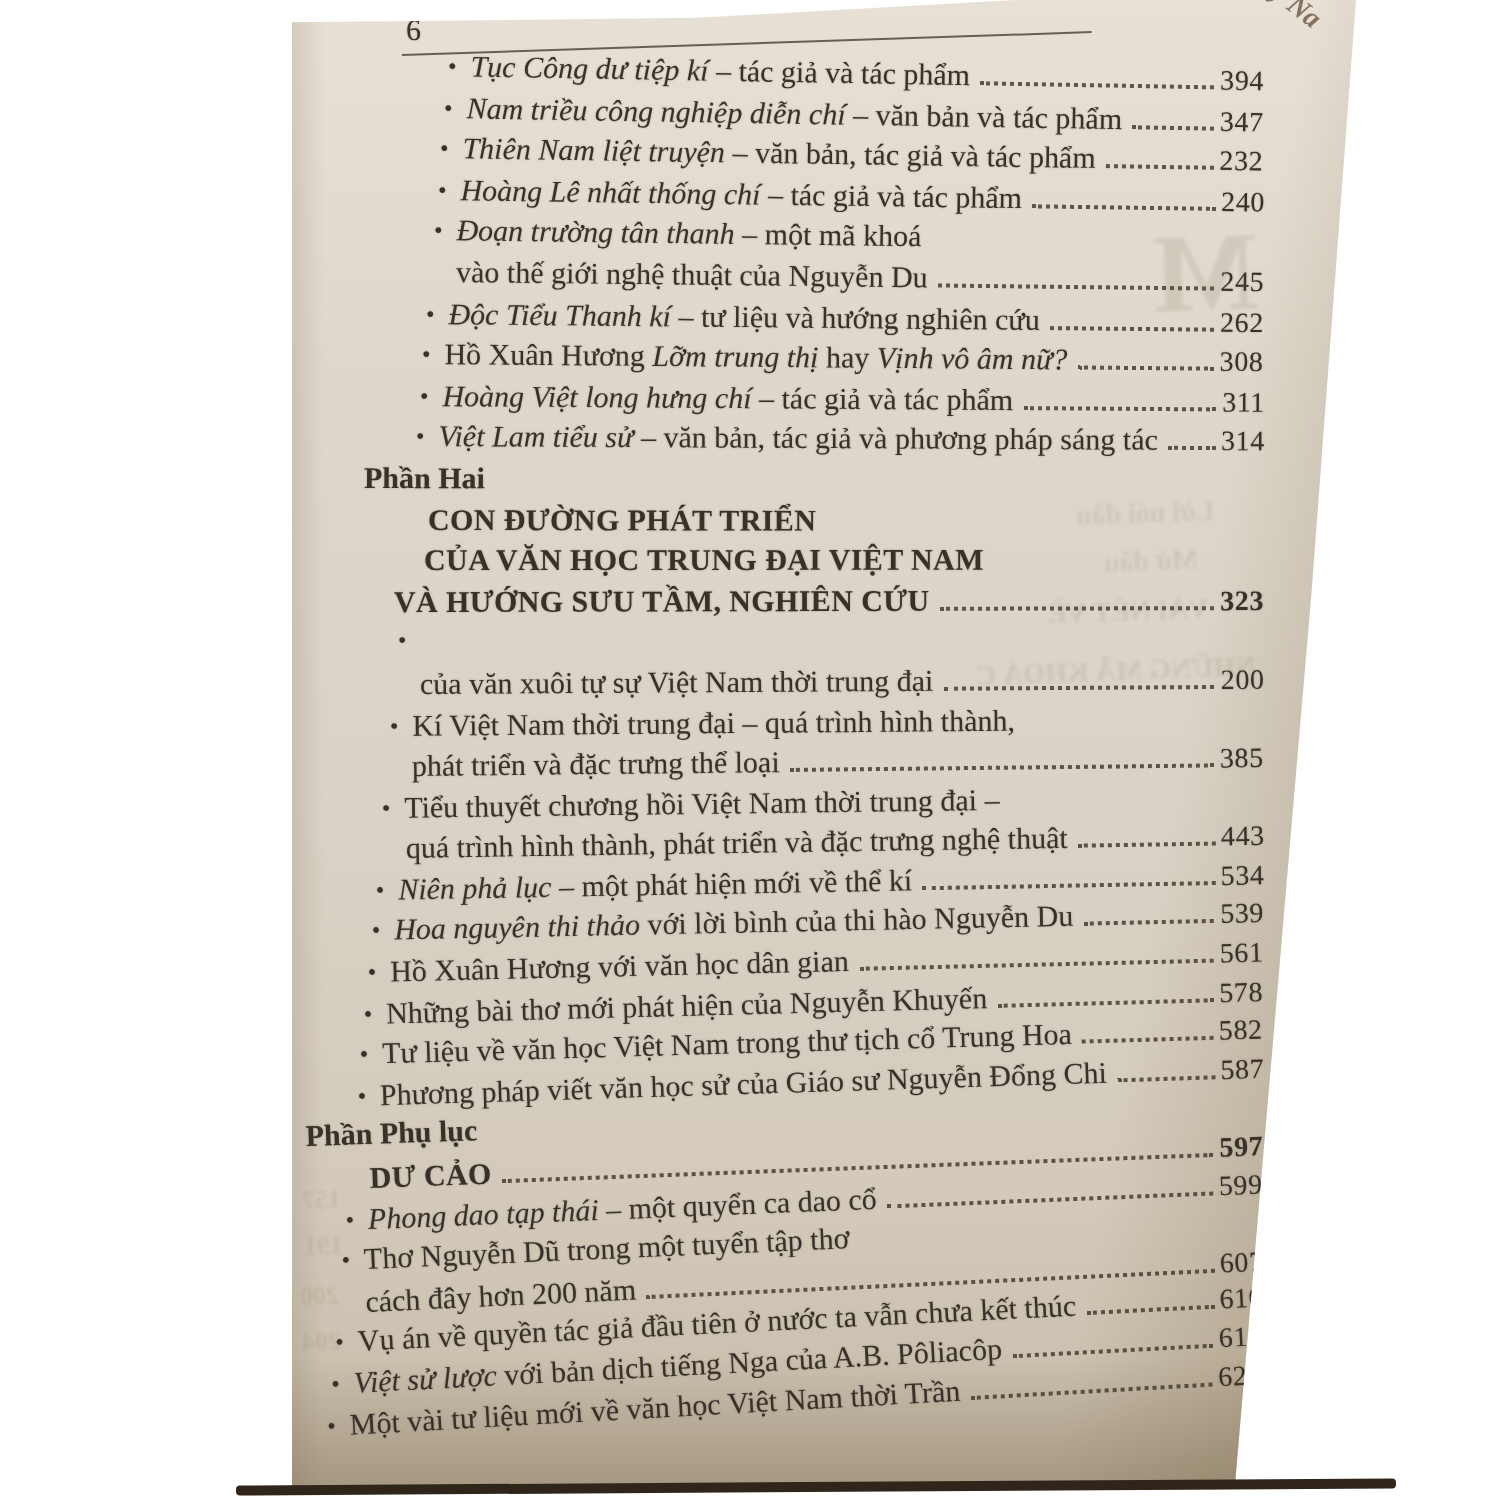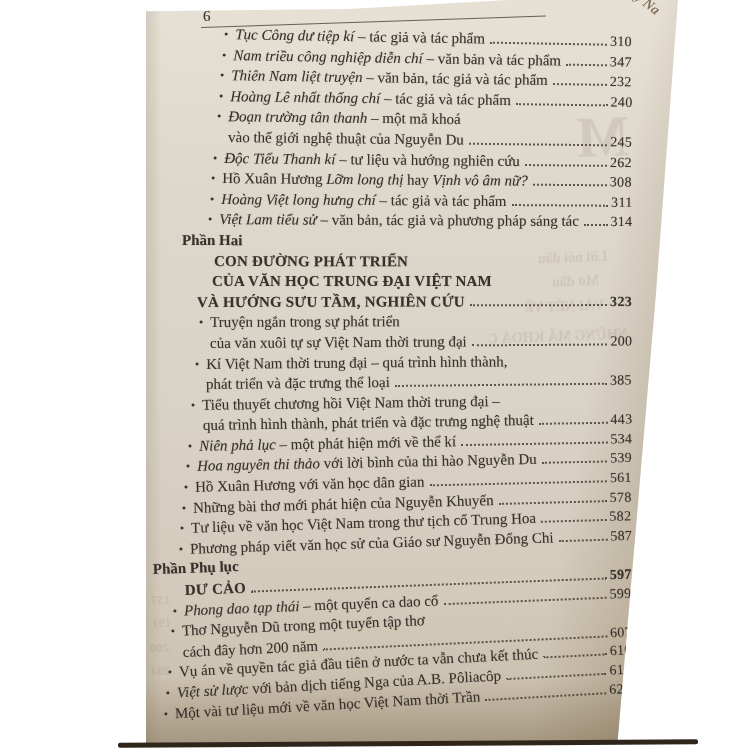--- a/index.html
+++ b/index.html
@@ -42,21 +42,21 @@
 <div class="photo">
   <div class="page">
     <span class="pagenum">6</span>
     <div class="header-rule"></div>
     <span class="corner">y Na</span>
     <div class="content" id="toc-rows">
         <div class="row entry" style="transform: rotate(1deg); margin-left: 78px;">
           <span class="bullet">•</span>
           <span class="txt"><i>Tục Công dư tiệp kí</i><span> – tác giả và tác phẩm</span></span>
           <span class="dots"></span>
-          <span class="pg">310</span>
+          <span class="pg">394</span>
         </div>
         <div class="row entry" style="transform: rotate(0.94deg); margin-left: 76.2px;">
           <span class="bullet">•</span>
           <span class="txt"><i>Nam triều công nghiệp diễn chí</i><span> – văn bản và tác phẩm</span></span>
           <span class="dots"></span>
           <span class="pg">347</span>
         </div>
         <div class="row entry" style="transform: rotate(0.87deg); margin-left: 74.4px;">
           <span class="bullet">•</span>
           <span class="txt"><i>Thiên Nam liệt truyện</i><span> – văn bản, tác giả và tác phẩm</span></span>
@@ -79,21 +79,21 @@
           <span class="pg">245</span>
         </div>
         <div class="row entry" style="transform: rotate(0.56deg); margin-left: 67.1px;">
           <span class="bullet">•</span>
           <span class="txt"><i>Độc Tiểu Thanh kí</i><span> – tư liệu và hướng nghiên cứu</span></span>
           <span class="dots"></span>
           <span class="pg">262</span>
         </div>
         <div class="row entry" style="transform: rotate(0.48deg); margin-left: 65.3px;">
           <span class="bullet">•</span>
-          <span class="txt"><span>Hồ Xuân Hương </span><i>Lỡm long thị</i><span> hay </span><i>Vịnh vô âm nữ?</i></span>
+          <span class="txt"><span>Hồ Xuân Hương </span><i>Lỡm trung thị</i><span> hay </span><i>Vịnh vô âm nữ?</i></span>
           <span class="dots"></span>
           <span class="pg">308</span>
         </div>
         <div class="row entry" style="transform: rotate(0.39deg); margin-left: 63.5px;">
           <span class="bullet">•</span>
           <span class="txt"><i>Hoàng Việt long hưng chí</i><span> – tác giả và tác phẩm</span></span>
           <span class="dots"></span>
           <span class="pg">311</span>
         </div>
         <div class="row entry" style="transform: rotate(0.29deg); margin-left: 61.6px;">
@@ -111,21 +111,20 @@
         <div class="row heading" style="transform: rotate(-0.02deg); margin-left: 66.2px;">
           <span class="txt"><span>CỦA VĂN HỌC TRUNG ĐẠI VIỆT NAM</span></span>
         </div>
         <div class="row heading" style="transform: rotate(-0.13deg); margin-left: 51px;">
           <span class="txt"><span>VÀ HƯỚNG SƯU TẦM, NGHIÊN CỨU</span></span>
           <span class="dots"></span>
           <span class="pg">323</span>
         </div>
         <div class="row entry-open" style="transform: rotate(-0.24deg); margin-left: 52.5px;">
           <span class="bullet">•</span>
-          <span class="txt"><span>Truyện ngắn trong sự phát triển</span></span>
         </div>
         <div class="row entry-cont" style="transform: rotate(-0.36deg); margin-left: 63.7px;">
           <span class="txt"><span>của văn xuôi tự sự Việt Nam thời trung đại</span></span>
           <span class="dots"></span>
           <span class="pg">200</span>
         </div>
         <div class="row entry-open" style="transform: rotate(-0.49deg); margin-left: 48.9px;">
           <span class="bullet">•</span>
           <span class="txt"><span>Kí Việt Nam thời trung đại – quá trình hình thành,</span></span>
         </div>

